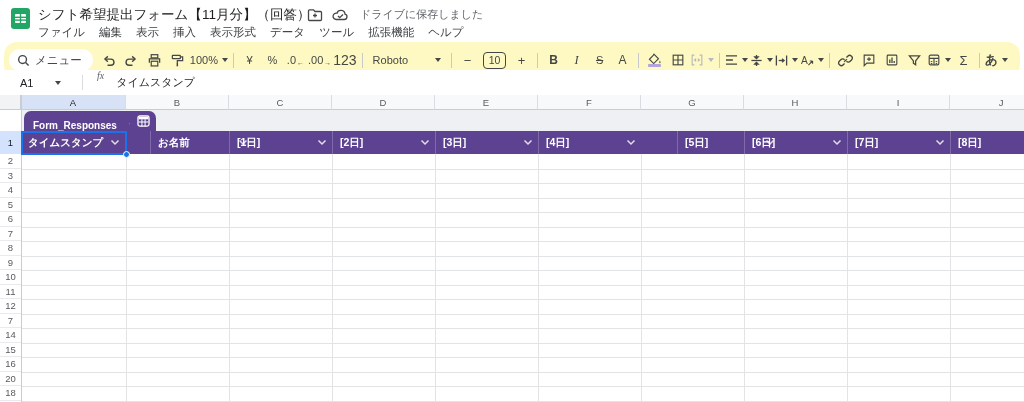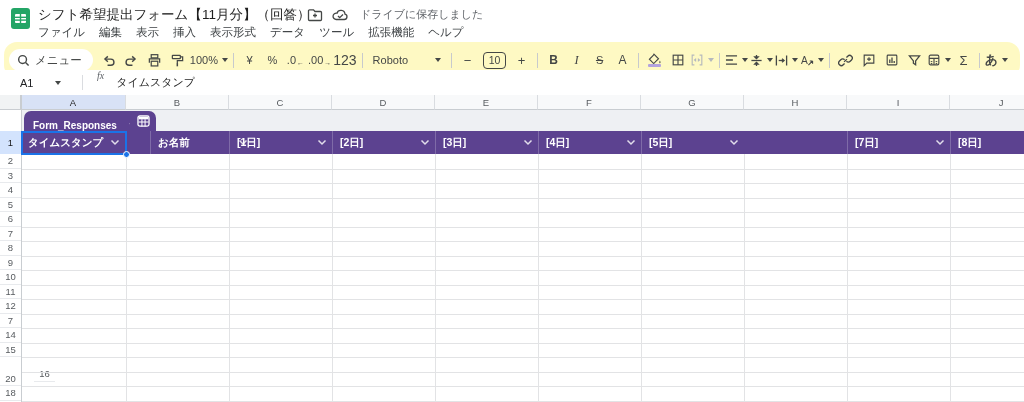--- a/index.html
+++ b/index.html
@@ -350,22 +350,28 @@
         <svg class="hdr-chevron" width="10" height="7" viewBox="0 0 10 7" style="left: 87px;">
           <path d="M1.5 1.5 L5 5 L8.5 1.5" fill="none" stroke="rgba(255,255,255,0.82)" stroke-width="1.5"></path>
         </svg>
       </div>
       <div class="hdr-cell" style="left: 517px; width: 103px;">
         <span>[4日]</span>
         <svg class="hdr-chevron" width="10" height="7" viewBox="0 0 10 7" style="left: 87px;">
           <path d="M1.5 1.5 L5 5 L8.5 1.5" fill="none" stroke="rgba(255,255,255,0.82)" stroke-width="1.5"></path>
         </svg>
       </div>
-      <div class="hdr-cell" style="left: 620px; width: 103px;">
+      <div class="hdr-cell" style="left: 656px; width: 103px;">
         <span>[5日]</span>
+        <svg class="hdr-chevron" width="10" height="7" viewBox="0 0 10 7" style="left: 87px;">
+          <path d="M1.5 1.5 L5 5 L8.5 1.5" fill="none" stroke="rgba(255,255,255,0.82)" stroke-width="1.5"></path>
+        </svg>
+      </div>
+      <div class="hdr-cell" style="left: 723px; width: 103px;">
+        <span>[6日]</span>
         <svg class="hdr-chevron" width="10" height="7" viewBox="0 0 10 7" style="left: 87px;">
           <path d="M1.5 1.5 L5 5 L8.5 1.5" fill="none" stroke="rgba(255,255,255,0.82)" stroke-width="1.5"></path>
         </svg>
       </div>
       <div class="hdr-cell" style="left: 826px; width: 103px;">
         <span>[7日]</span>
         <svg class="hdr-chevron" width="10" height="7" viewBox="0 0 10 7" style="left: 87px;">
           <path d="M1.5 1.5 L5 5 L8.5 1.5" fill="none" stroke="rgba(255,255,255,0.82)" stroke-width="1.5"></path>
         </svg>
       </div>
@@ -382,21 +388,21 @@
       <div class="gutter-num" style="top: 117px; height: 14.5px;">6</div>
       <div class="gutter-num" style="top: 131.5px; height: 14.5px;">7</div>
       <div class="gutter-num" style="top: 146px; height: 14.5px;">8</div>
       <div class="gutter-num" style="top: 160.5px; height: 14.5px;">9</div>
       <div class="gutter-num" style="top: 175px; height: 14.5px;">10</div>
       <div class="gutter-num" style="top: 189.5px; height: 14.5px;">11</div>
       <div class="gutter-num" style="top: 204px; height: 14.5px;">12</div>
       <div class="gutter-num" style="top: 218.5px; height: 14.5px;">7</div>
       <div class="gutter-num" style="top: 233px; height: 14.5px;">14</div>
       <div class="gutter-num" style="top: 247.5px; height: 14.5px;">15</div>
-      <div class="gutter-num" style="top: 272px; height: 14.5px; margin-left: 34px;">16</div>
+      <div class="gutter-num" style="top: 262px; height: 14.5px;">16</div>
       <div class="gutter-num" style="top: 276.5px; height: 14.5px;">20</div>
       <div class="gutter-num" style="top: 291px; height: 14.5px;">18</div>
     </div>
   <div id="gridlines">
       <div class="vline" style="left: 126px; top: 59px; height: 248px;"></div>
       <div class="vline" style="left: 229px; top: 59px; height: 248px;"></div>
       <div class="vline" style="left: 332px; top: 59px; height: 248px;"></div>
       <div class="vline" style="left: 435px; top: 59px; height: 248px;"></div>
       <div class="vline" style="left: 538px; top: 59px; height: 248px;"></div>
       <div class="vline" style="left: 641px; top: 59px; height: 248px;"></div>

